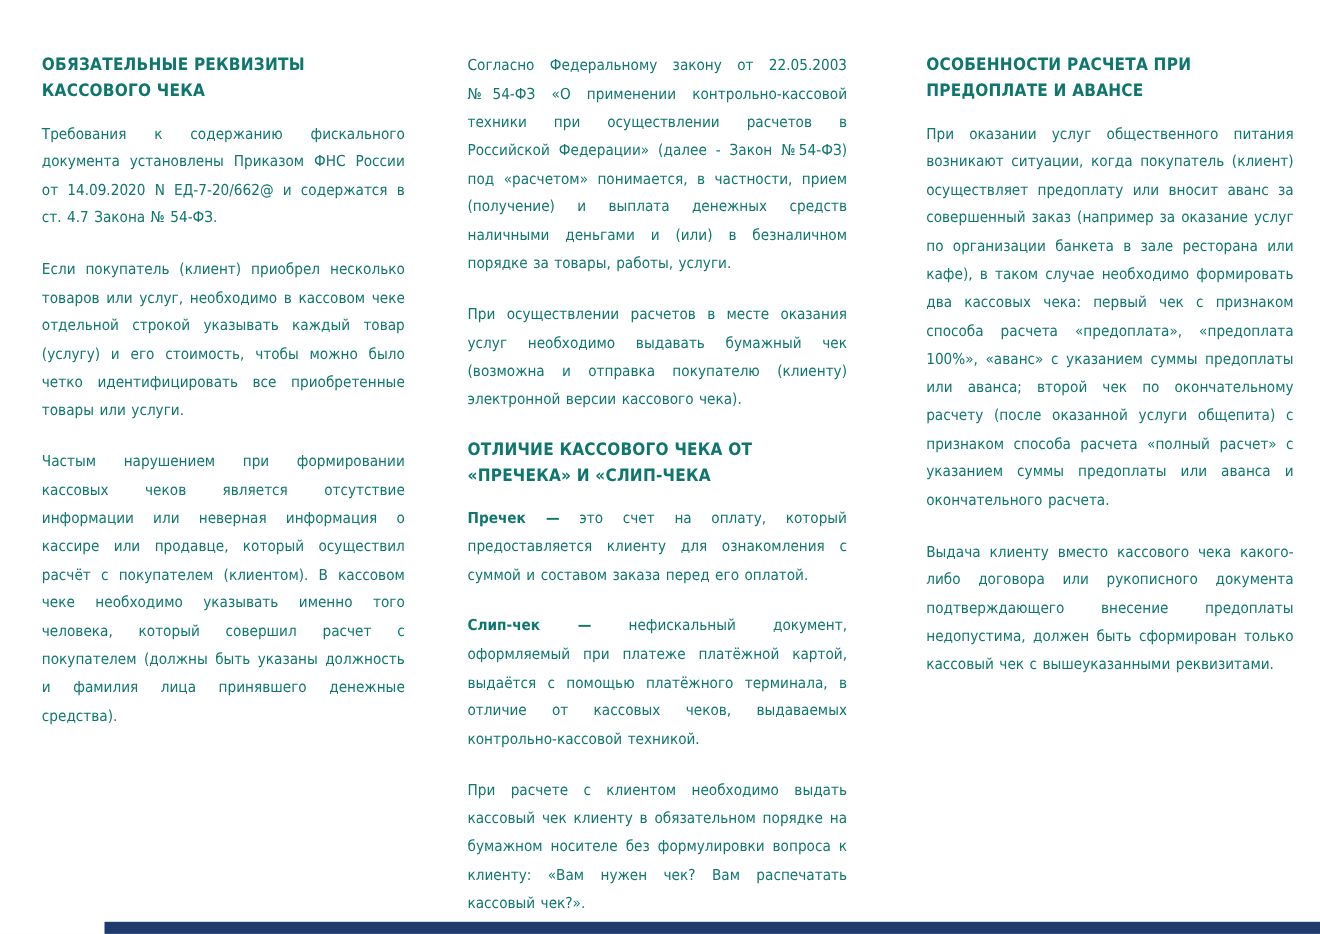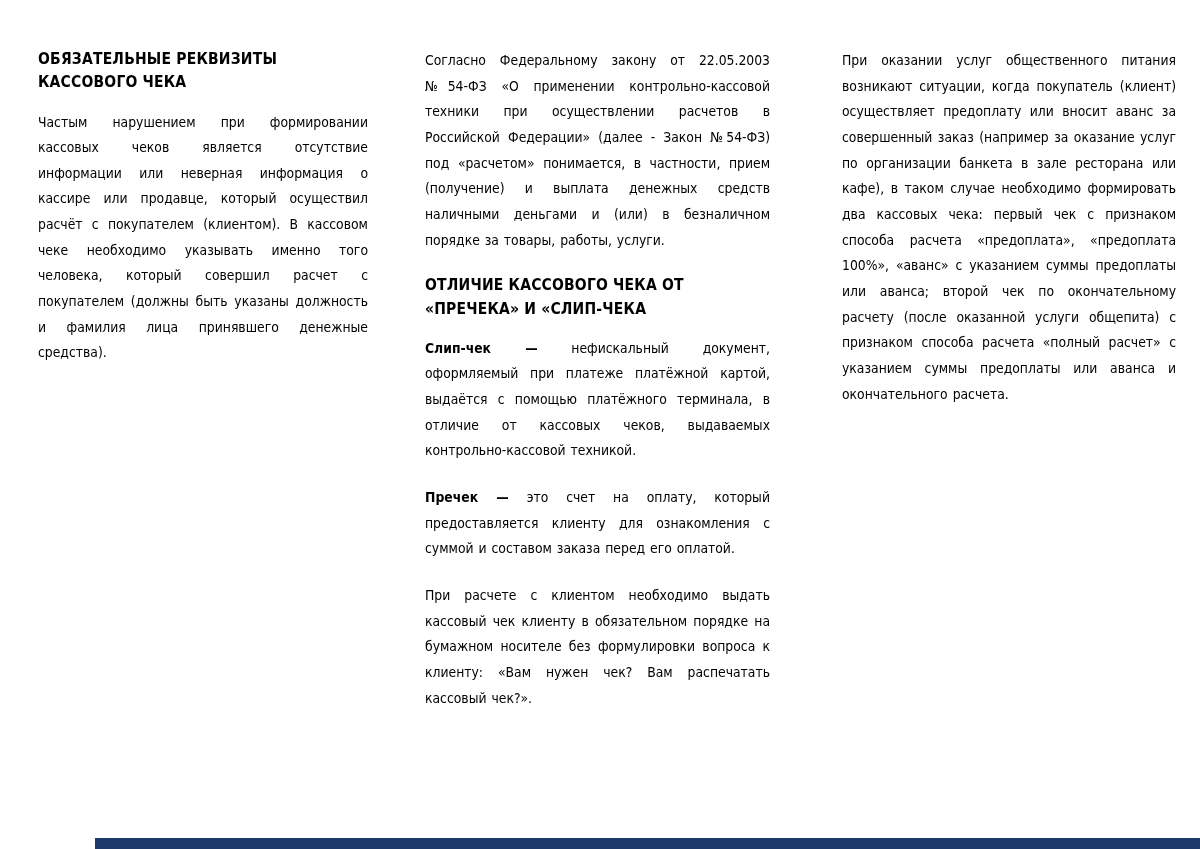--- a/index.html
+++ b/index.html
@@ -43,31 +43,36 @@
   .footer-bar{
     position:absolute;
     left:95px;right:0;bottom:0;
     height:11px;
     background:#1e3a6c;
   }
 </style>
 </head>
 <body>
 
-<div class="page" style="color: #000000; background: rgb(255, 255, 255);">
+<div class="page" style="color: #0f766e; background: rgb(255, 255, 255);">
   <div class="columns">
       <div class="column col-0">
         <h2 class="section-heading">ОБЯЗАТЕЛЬНЫЕ РЕКВИЗИТЫ  КАССОВОГО ЧЕКА</h2>
+        <p class="paragraph"><span>Требования к содержанию фискального документа установлены Приказом ФНС России от 14.09.2020 N ЕД-7-20/662@ и содержатся в ст. 4.7 Закона № 54-ФЗ.</span></p>
+        <p class="paragraph"><span>Если покупатель (клиент) приобрел несколько товаров или услуг, необходимо в кассовом чеке отдельной строкой указывать каждый товар (услугу) и его стоимость, чтобы можно было четко идентифицировать все приобретенные товары или услуги.</span></p>
         <p class="paragraph"><span>Частым нарушением при формировании кассовых чеков является отсутствие информации или неверная информация о кассире или продавце, который осуществил расчёт с покупателем (клиентом). В кассовом чеке необходимо указывать именно того человека, который совершил расчет с покупателем (должны быть указаны должность и фамилия лица принявшего денежные  средства).</span></p>
       </div>
       <div class="column col-1">
         <p class="paragraph"><span>Согласно Федеральному закону от 22.05.2003  №54-ФЗ «О применении контрольно-кассовой техники при осуществлении расчетов в Российской Федерации» (далее - Закон №54-ФЗ) под «расчетом» понимается, в частности, прием (получение) и выплата денежных средств наличными деньгами и (или) в безналичном порядке за товары, работы, услуги.</span></p>
+        <p class="paragraph"><span>При осуществлении расчетов в месте оказания услуг необходимо выдавать бумажный чек (возможна и отправка покупателю (клиенту) электронной версии кассового чека).</span></p>
         <h2 class="section-heading not-first">ОТЛИЧИЕ КАССОВОГО ЧЕКА ОТ «ПРЕЧЕКА» И «СЛИП-ЧЕКА</h2>
+        <p class="paragraph"><span class="lead-term">Пречек —</span> <span>это счет на оплату, который предоставляется клиенту для ознакомления с суммой и составом заказа перед его оплатой.</span></p>
         <p class="paragraph"><span class="lead-term">Слип-чек —</span> <span>нефискальный документ, оформляемый при платеже платёжной картой, выдаётся с помощью платёжного терминала, в отличие от кассовых чеков, выдаваемых  контрольно-кассовой техникой.</span></p>
-        <p class="paragraph"><span class="lead-term">Пречек —</span> <span>это счет на оплату, который предоставляется клиенту для ознакомления с суммой и составом заказа перед его оплатой.</span></p>
         <p class="paragraph"><span>При расчете с клиентом необходимо выдать кассовый чек клиенту в обязательном порядке на бумажном носителе без формулировки вопроса к клиенту: «Вам нужен чек? Вам  распечатать кассовый чек?».</span></p>
       </div>
       <div class="column col-2">
+        <h2 class="section-heading">ОСОБЕННОСТИ РАСЧЕТА ПРИ ПРЕДОПЛАТЕ И АВАНСЕ</h2>
         <p class="paragraph"><span>При оказании услуг общественного питания возникают ситуации, когда покупатель (клиент) осуществляет предоплату или вносит аванс за совершенный заказ (например за оказание услуг по  организации банкета в зале ресторана или кафе), в таком случае необходимо формировать два кассовых чека: первый чек с признаком способа расчета «предоплата», «предоплата 100%», «аванс» с указанием суммы предоплаты или аванса; второй чек по окончательному расчету (после оказанной услуги общепита) с  признаком способа расчета «полный расчет» с указанием суммы предоплаты или аванса и окончательного расчета.</span></p>
+        <p class="paragraph"><span>Выдача клиенту вместо кассового чека какого-либо договора или рукописного документа подтверждающего внесение предоплаты недопустима, должен быть сформирован только кассовый чек с вышеуказанными реквизитами.</span></p>
       </div>
     </div>
   <div class="footer-bar" style="background: rgb(30, 58, 108);"></div>
 </div>
 
 </body></html>

